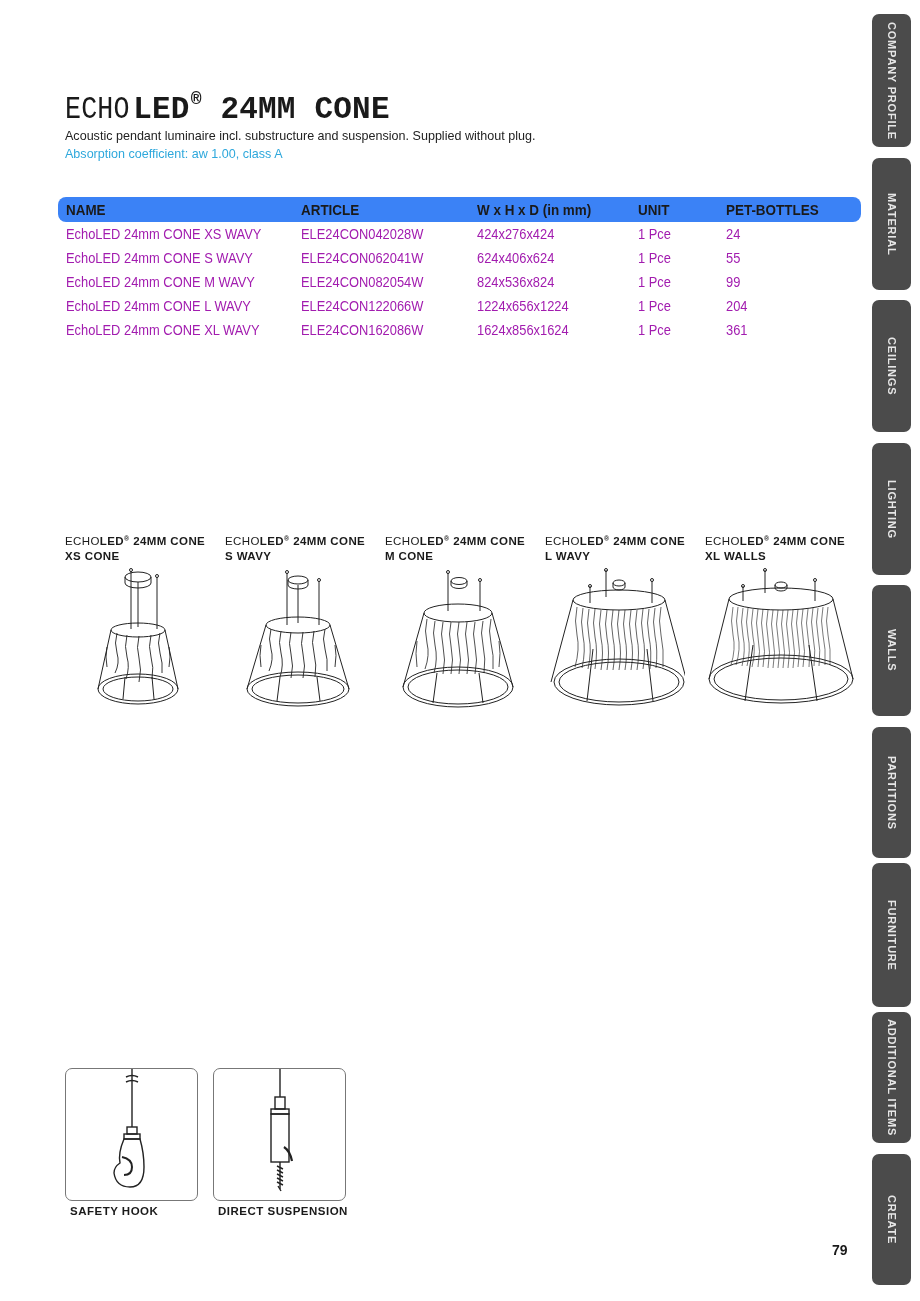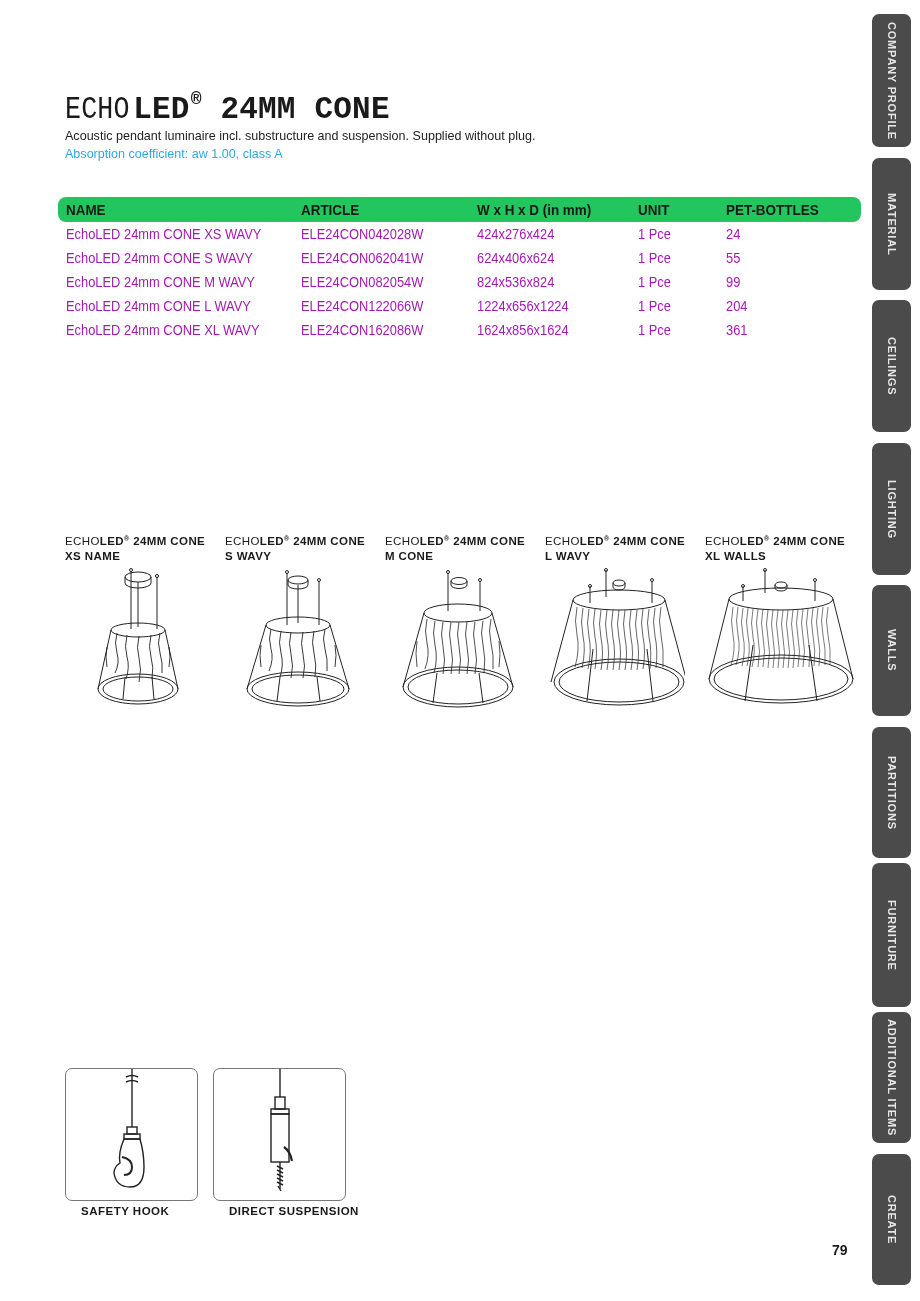--- a/index.html
+++ b/index.html
@@ -6,36 +6,36 @@
   body { width:920px; height:1301px; background:#ffffff; position:relative; overflow:hidden;
          font-family:"Liberation Sans", "DejaVu Sans", sans-serif; color:#1a1a1a; }
   .title { position:absolute; left:65px; top:80px; font-size:31px; line-height:38px; letter-spacing:0.2px; white-space:nowrap;font-family:Liberation Mono, monospace; }
   .title .light { font-weight:normal; transform:scaleX(0.86); display:inline-block; transform-origin:left; margin-right:-7px; }
   .title .bold { font-weight:bold; }
   .title sup { font-size:18px; vertical-align:14px; margin-left:1px; }
   .desc { position:absolute; left:65px; top:127px; font-size:13.5px; line-height:18px; color:#222; transform:scaleX(0.93); transform-origin:left; white-space:nowrap; }
   .desc .blue { color:#2ea8dc; }
 
   .table { position:absolute; left:58px; top:197px; width:803px; }
-  .thead { height:25px; background:#22c55e; border-radius:8px; position:relative; font-weight:bold; font-size:14px; }
+  .thead { height:25px; background:#3b82f6; border-radius:8px; position:relative; font-weight:bold; font-size:14px; }
   .row { height:24px; position:relative; font-size:14px; color:#a21caf; }
   .cell { position:absolute; top:4px; white-space:nowrap; transform:scaleX(0.92); transform-origin:left; }
   .thead .cell { top:5px; transform:scaleX(0.96); }
   .c0 { left:8px; } .c1 { left:243px; } .c2 { left:419px; } .c3 { left:580px; } .c4 { left:668px; }
 
   .variants { position:absolute; left:65px; top:531px; width:800px; height:200px; }
   .variant { position:absolute; top:0; width:155px; }
   .vlabel { font-size:11.5px; line-height:15px; font-weight:bold; letter-spacing:0.4px; white-space:nowrap; }
   .vlabel .light { font-weight:normal; }
   .vlabel sup { font-size:7px; vertical-align:4px; }
   .variant svg { position:absolute; left:0; top:36px; }
 
   .acc { position:absolute; top:1068px; }
   .acc-box { width:131px; height:131px; border:1px solid #777; border-radius:7px; background:#fff; position:relative; }
-  .acc-label { font-size:11.5px; font-weight:bold; letter-spacing:0.5px; margin-top:4px; margin-left:16px; white-space:nowrap; }
+  .acc-label { font-size:11.5px; font-weight:bold; letter-spacing:0.5px; margin-top:4px; margin-left:5px; white-space:nowrap; }
 
   .pagenum { position:absolute; left:832px; top:1242px; font-size:14px; font-weight:bold; }
 
   .tab { position:absolute; left:872px; width:39px; background:#4b4b4b; border-radius:7px; display:flex; align-items:center; justify-content:center; }
   .tab span { writing-mode:vertical-rl; color:#e6e6e6; font-weight:bold; font-size:11px; letter-spacing:0.8px; white-space:nowrap; }
 </style>
 </head>
 <body>
 
 <div class="title">
@@ -87,21 +87,21 @@
     <span class="cell c1">ELE24CON162086W</span>
     <span class="cell c2">1624x856x1624</span>
     <span class="cell c3">1 Pce</span>
     <span class="cell c4">361</span>
   </div>
 </div>
 
 <div class="variants">
 
   <div class="variant" style="left:0px;">
-    <div class="vlabel"><span class="light">ECHO</span><span>LED</span><sup>®</sup><span> 24MM CONE</span><br><span>XS NAME</span></div>
+    <div class="vlabel"><span class="light">ECHO</span><span>LED</span><sup>®</sup><span> 24MM CONE</span><br><span>XS CONE</span></div>
     <svg width="140" height="150" viewBox="0 0 140 150" fill="none" stroke="#222" stroke-width="1">
       <ellipse cx="73" cy="10" rx="13" ry="5"></ellipse>
         <path d="M60 10 v6 a13 5 0 0 0 26 0 v-6"></path>
       <line x1="66" y1="4" x2="66" y2="62"></line>
         <line x1="73" y1="15" x2="73" y2="60"></line>
         <line x1="92" y1="10" x2="92" y2="62"></line>
       <circle cx="66" cy="3" r="1.5"></circle>
         <circle cx="92" cy="9" r="1.5"></circle>
       <ellipse cx="73" cy="63" rx="27" ry="7"></ellipse>
       <path d="M46 63 L33 122 M100 63 L113 122"></path>

